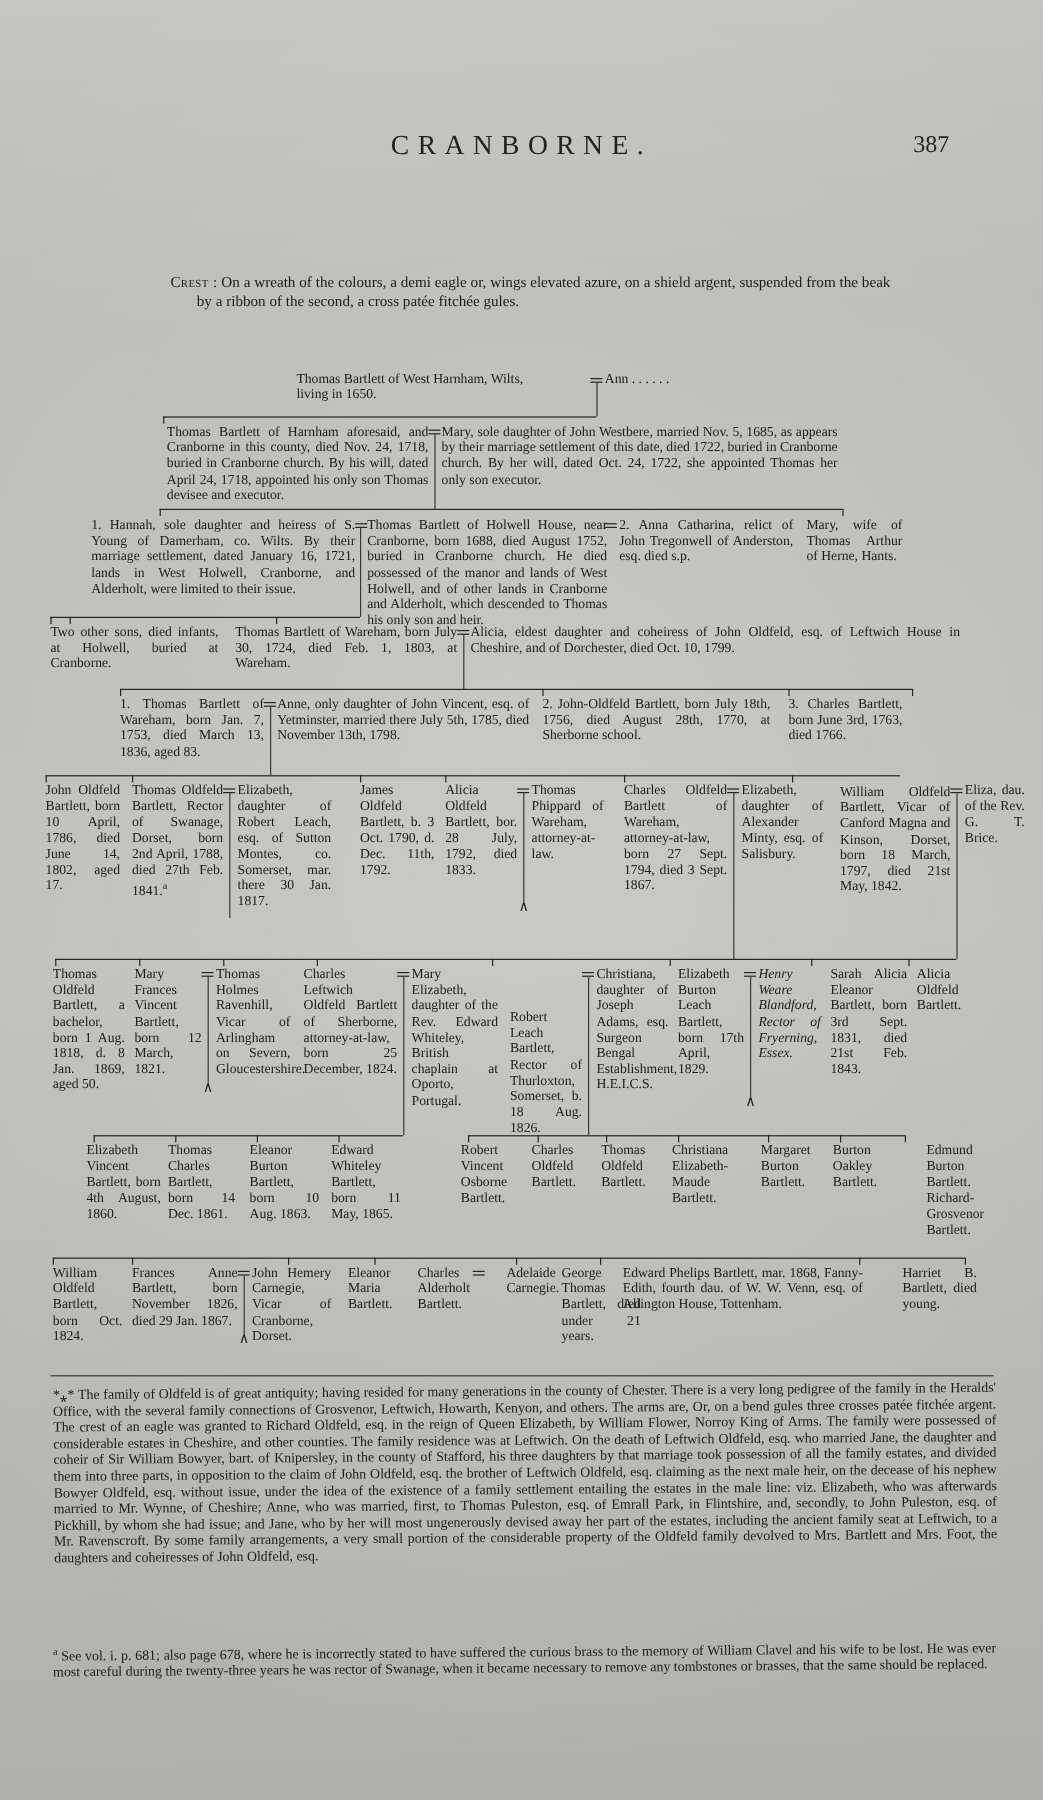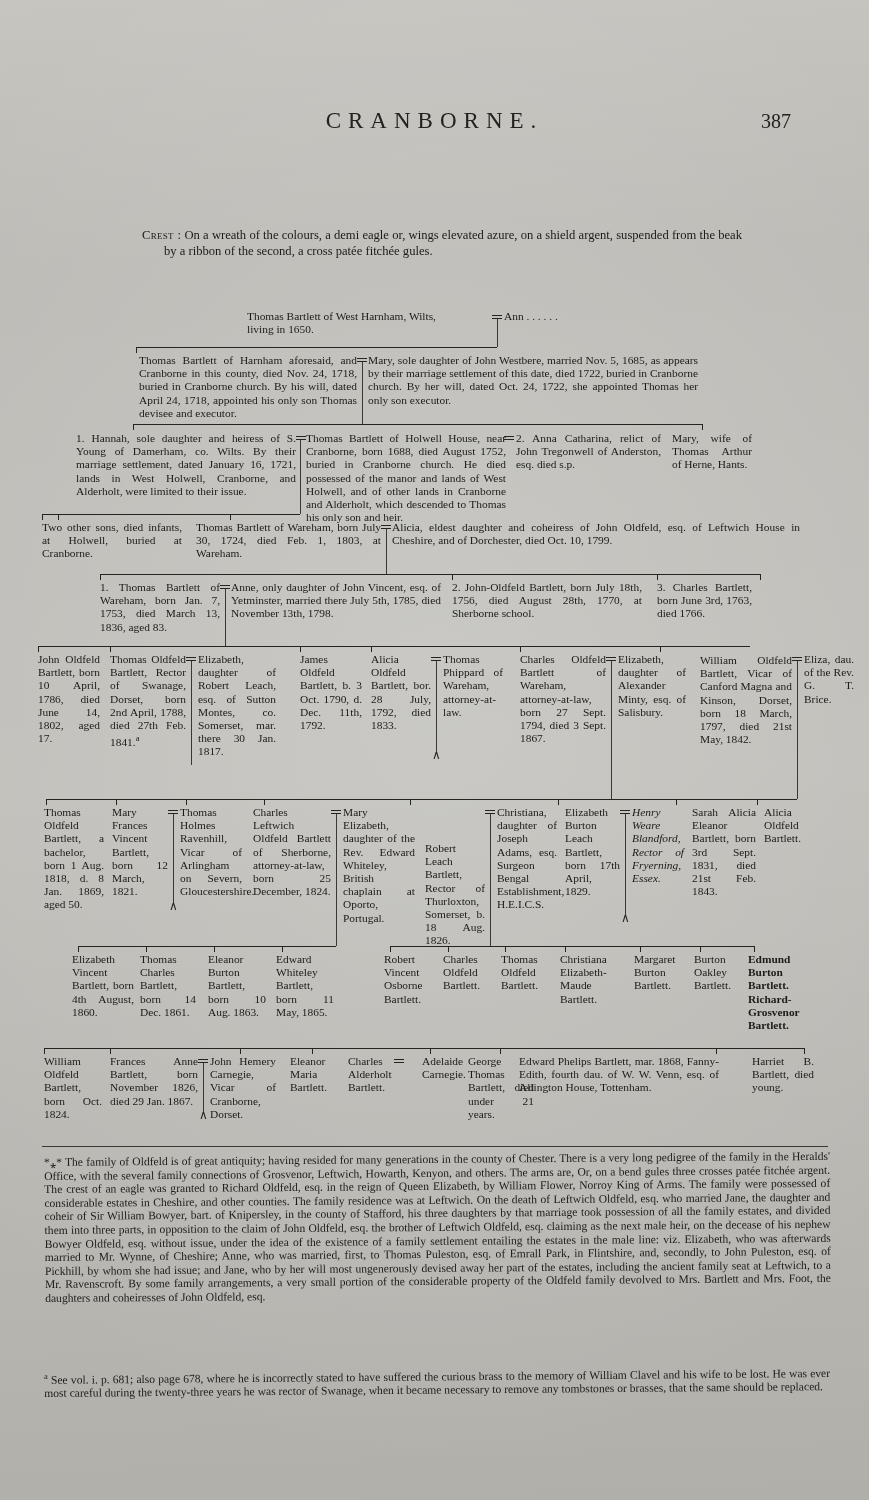--- a/index.html
+++ b/index.html
@@ -320,21 +320,21 @@
     </div>
     <div class="cell" style="left:560px; top:653px; width:56px;">
       <p>Christiana Elizabeth-Maude Bartlett.</p>
     </div>
     <div class="cell" style="left:634px; top:653px; width:56px;">
       <p>Margaret Burton Bartlett.</p>
     </div>
     <div class="cell" style="left:694px; top:653px; width:52px;">
       <p>Burton Oakley Bartlett.</p>
     </div>
-    <div class="cell" style="left:748px; top:653px; width:62px;font-weight:bold;">
+    <div class="cell" style="left:772px; top:653px; width:62px;">
       <p>Edmund Burton Bartlett. Richard-Grosvenor Bartlett.</p>
     </div>
 
     <div class="hline" style="left:44px; top:748px; width:760px;"></div>
     <div class="vline" style="left:44px; top:748px; height:6px;"></div>
     <div class="vline" style="left:110px; top:748px; height:6px;"></div>
     <div class="vline" style="left:240px; top:748px; height:6px;"></div>
     <div class="vline" style="left:312px; top:748px; height:6px;"></div>
     <div class="vline" style="left:430px; top:748px; height:6px;"></div>
     <div class="vline" style="left:500px; top:748px; height:6px;"></div>

